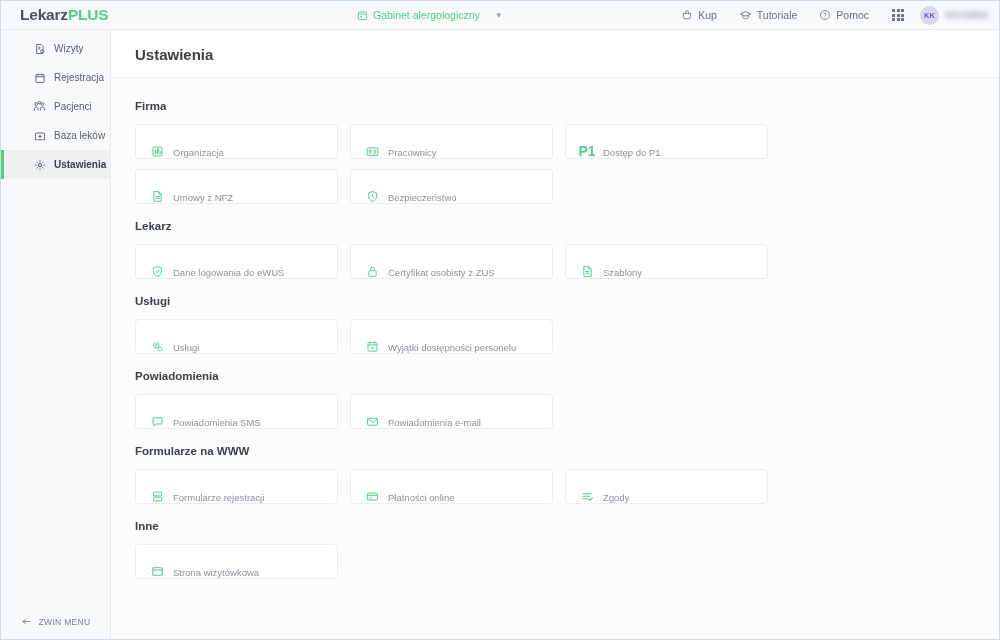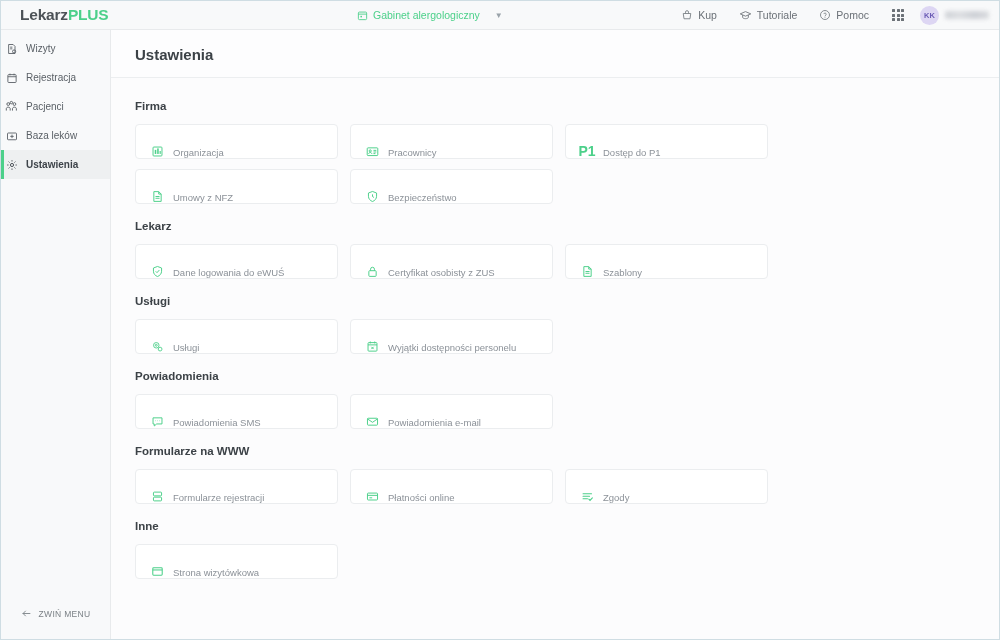--- a/index.html
+++ b/index.html
@@ -115,36 +115,36 @@
     display: flex;
     flex-direction: column;
     position: relative;
   }
   .nav { padding-top: 4px; }
   .nav-item {
     height: 29px;
     display: flex;
     align-items: center;
     gap: 8px;
-    padding-left: 1px;
+    padding-left: 29px;
     font-size: 10px;
     color: #5a6066;
     border-left: 3px solid transparent;
     cursor: pointer;
   }
   .nav-item.active {
     background: #eef0f1;
     border-left-color: #4cd08a;
     color: #3d4349;
     font-weight: bold;
   }
   .nav-item .ico { width: 13px; height: 13px; display:flex; align-items:center; justify-content:center; }
   .collapse {
     position: absolute;
-    left: 0; right: 0; bottom: 20px;
+    left: 0; right: 0; bottom: 12px;
     display: flex;
     align-items: center;
     justify-content: center;
     gap: 7px;
     font-size: 8.5px;
     color: #7b8186;
     letter-spacing: .3px;
     cursor: pointer;
   }
 

